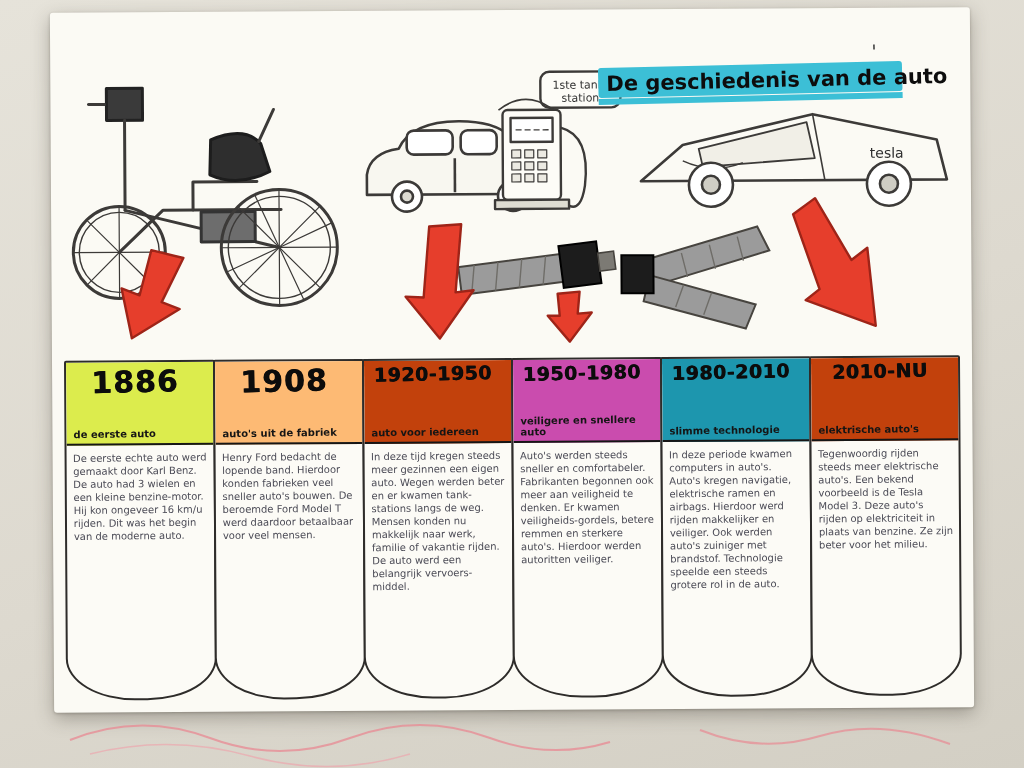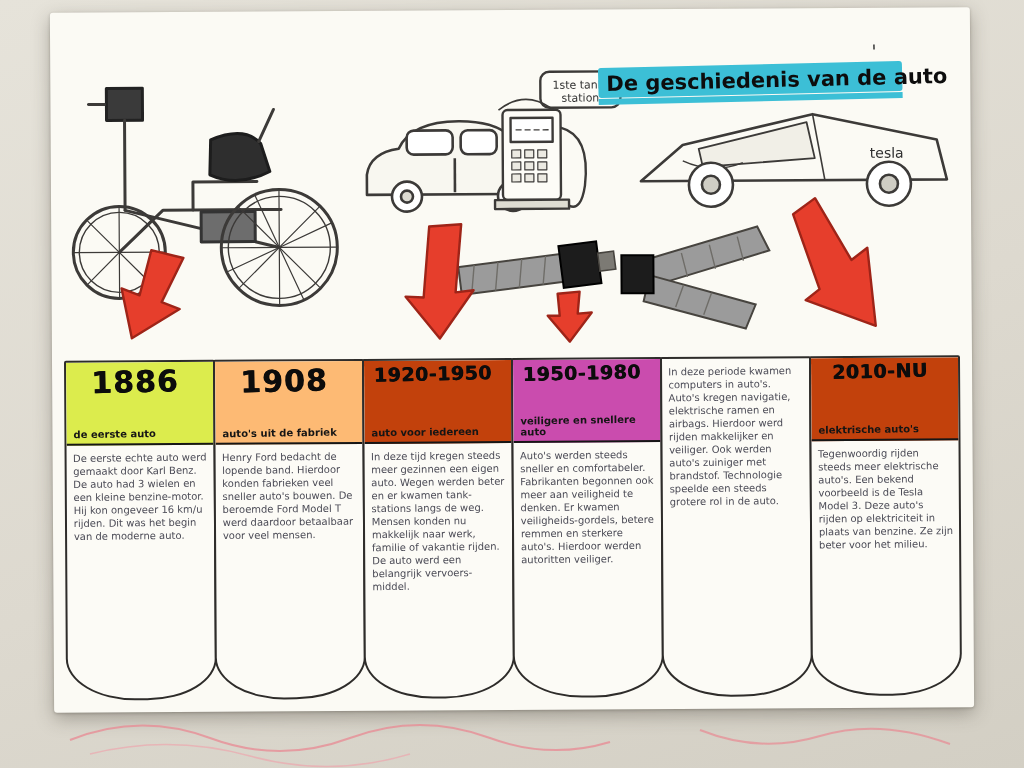--- a/index.html
+++ b/index.html
@@ -218,20 +218,24 @@
 
     <div class="col range">
       <div class="col-header" style="background-color: rgb(202, 76, 174);">
         <div class="period">1950-1980</div>
         <div class="subtitle">veiligere en snellere auto</div>
       </div>
       <div class="col-body">Auto's werden steeds sneller en comfortabeler. Fabrikanten begonnen ook meer aan veiligheid te denken. Er kwamen veiligheids-gordels, betere remmen en sterkere auto's. Hierdoor werden autoritten veiliger.</div>
     </div>
 
     <div class="col range">
+      <div class="col-header" style="background-color: rgb(29, 150, 174);">
+        <div class="period">1980-2010</div>
+        <div class="subtitle">slimme technologie</div>
+      </div>
       <div class="col-body">In deze periode kwamen computers in auto's. Auto's kregen navigatie, elektrische ramen en airbags. Hierdoor werd rijden makkelijker en veiliger. Ook werden auto's zuiniger met brandstof. Technologie speelde een steeds grotere rol in de auto.</div>
     </div>
 
     <div class="col range">
       <div class="col-header" style="background-color: #c2410c;">
         <div class="period">2010-NU</div>
         <div class="subtitle">elektrische auto's</div>
       </div>
       <div class="col-body">Tegenwoordig rijden steeds meer elektrische auto's. Een bekend voorbeeld is de Tesla Model 3. Deze auto's rijden op elektriciteit in plaats van benzine. Ze zijn beter voor het milieu.</div>
     </div>

